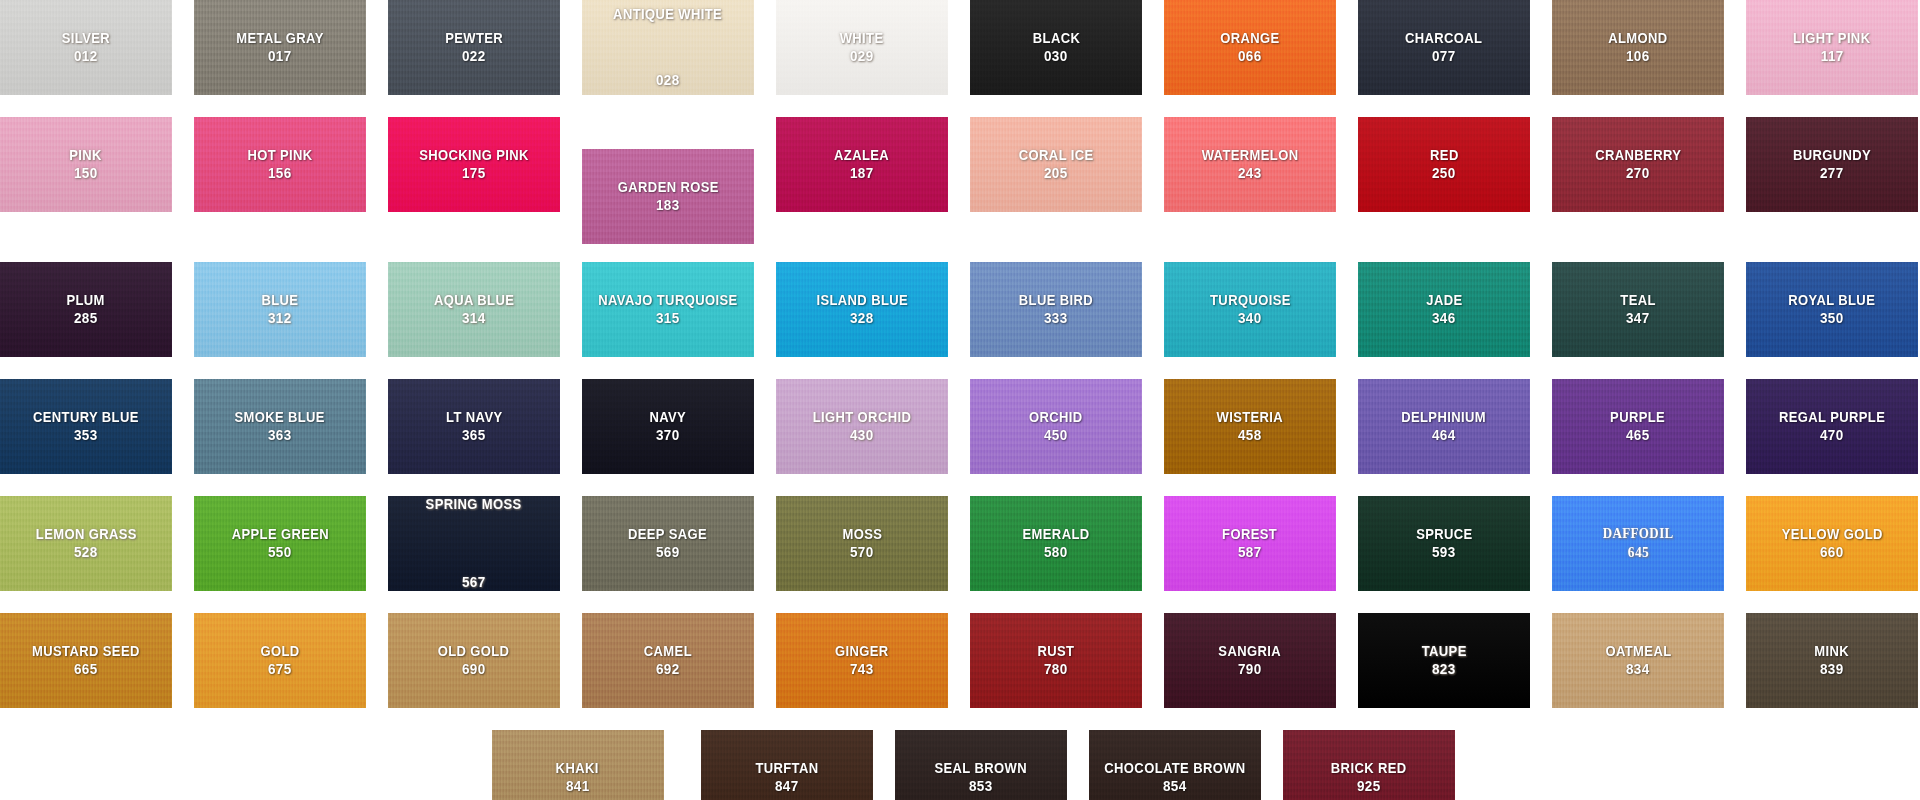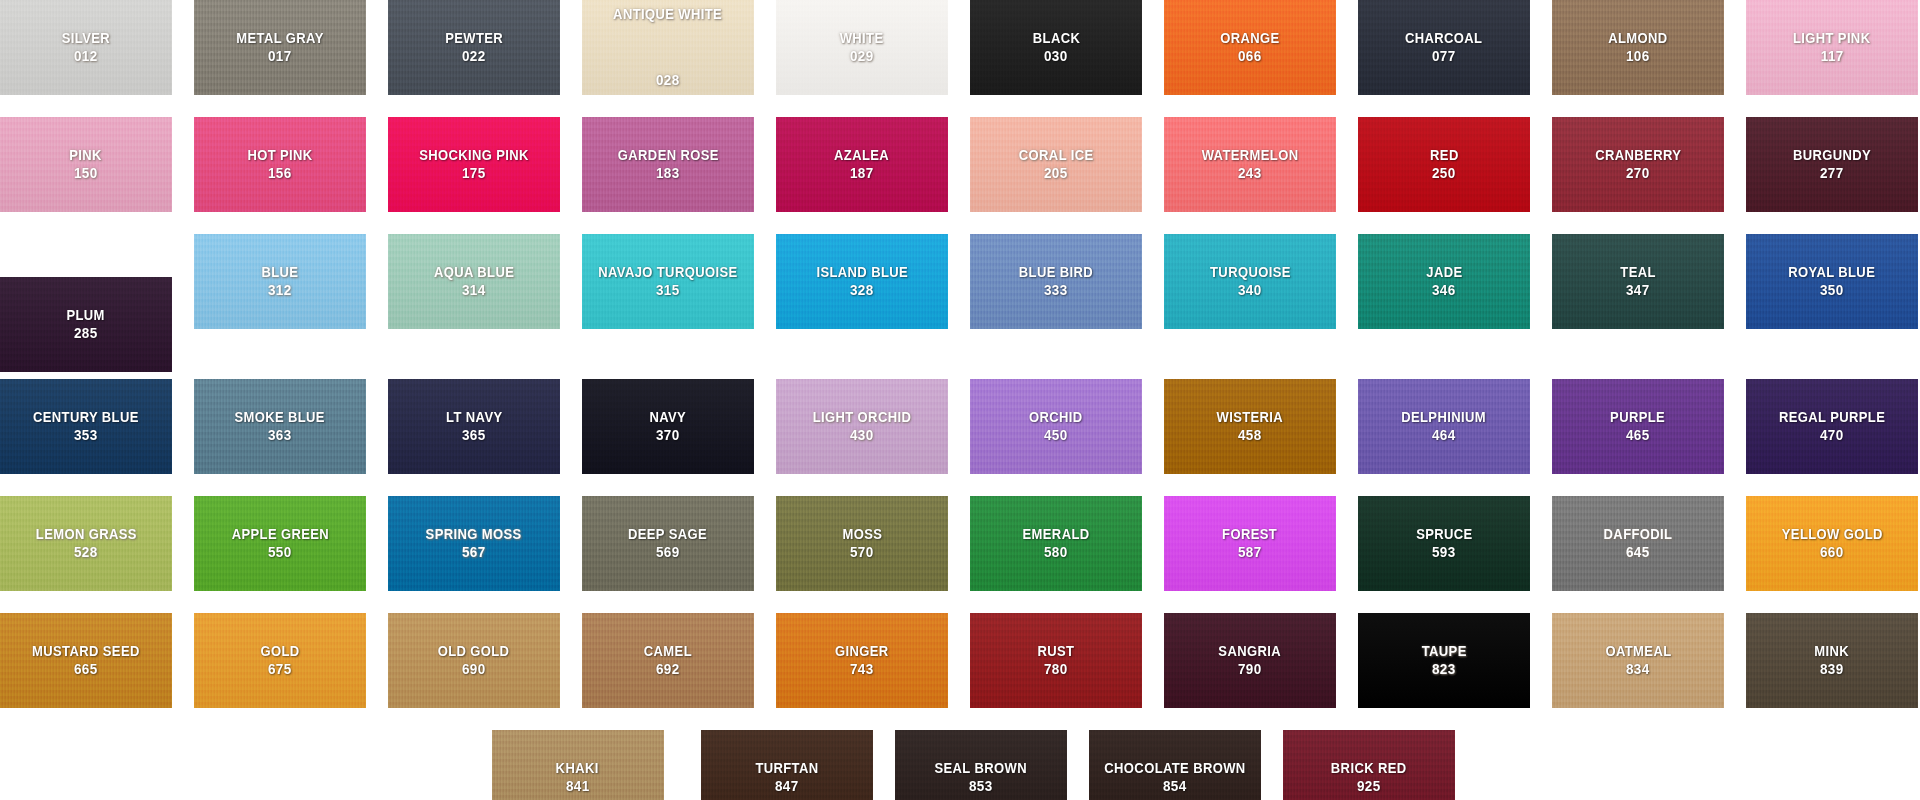--- a/index.html
+++ b/index.html
@@ -143,21 +143,21 @@
         <div class="swatch-code">150</div>
       </div>
       <div class="swatch" style="background-color: rgb(232, 73, 126);">
         <div class="swatch-label">HOT PINK</div>
         <div class="swatch-code">156</div>
       </div>
       <div class="swatch" style="background-color: rgb(240, 10, 85);">
         <div class="swatch-label">SHOCKING PINK</div>
         <div class="swatch-code">175</div>
       </div>
-      <div class="swatch" style="background-color: rgb(187, 93, 150);">
+      <div class="swatch" style="background-color: rgb(187, 93, 150); margin-top: 32px;">
         <div class="swatch-label">GARDEN ROSE</div>
         <div class="swatch-code">183</div>
       </div>
       <div class="swatch" style="background-color: rgb(185, 11, 78);">
         <div class="swatch-label">AZALEA</div>
         <div class="swatch-code">187</div>
       </div>
       <div class="swatch light" style="background-color: rgb(244, 178, 160);">
         <div class="swatch-label">CORAL ICE</div>
         <div class="swatch-code">205</div>
@@ -173,21 +173,21 @@
       <div class="swatch" style="background-color: rgb(141, 38, 52);">
         <div class="swatch-label">CRANBERRY</div>
         <div class="swatch-code">270</div>
       </div>
       <div class="swatch" style="background-color: rgb(74, 25, 38);">
         <div class="swatch-label">BURGUNDY</div>
         <div class="swatch-code">277</div>
       </div>
     </div>
     <div class="swatch-row">
-      <div class="swatch" style="background-color: rgb(43, 19, 44); margin-top: 43px;">
+      <div class="swatch" style="background-color: rgb(43, 19, 44);">
         <div class="swatch-label">PLUM</div>
         <div class="swatch-code">285</div>
       </div>
       <div class="swatch light" style="background-color: rgb(133, 198, 234);">
         <div class="swatch-label">BLUE</div>
         <div class="swatch-code">312</div>
       </div>
       <div class="swatch light" style="background-color: rgb(158, 205, 185);">
         <div class="swatch-label">AQUA BLUE</div>
         <div class="swatch-code">314</div>
@@ -265,21 +265,21 @@
     </div>
     <div class="swatch-row">
       <div class="swatch light" style="background-color: rgb(169, 187, 90);">
         <div class="swatch-label">LEMON GRASS</div>
         <div class="swatch-code">528</div>
       </div>
       <div class="swatch" style="background-color: rgb(85, 169, 40);">
         <div class="swatch-label">APPLE GREEN</div>
         <div class="swatch-code">550</div>
       </div>
-      <div class="swatch light" style="background-color: #0369a1;">
+      <div class="swatch light" style="background-color: #0f172a; justify-content: space-between;">
         <div class="swatch-label">SPRING MOSS</div>
         <div class="swatch-code">567</div>
       </div>
       <div class="swatch" style="background-color: rgb(109, 107, 90);">
         <div class="swatch-label">DEEP SAGE</div>
         <div class="swatch-code">569</div>
       </div>
       <div class="swatch" style="background-color: rgb(114, 113, 62);">
         <div class="swatch-label">MOSS</div>
         <div class="swatch-code">570</div>
@@ -289,21 +289,21 @@
         <div class="swatch-code">580</div>
       </div>
       <div class="swatch" style="background-color: #d946ef;">
         <div class="swatch-label">FOREST</div>
         <div class="swatch-code">587</div>
       </div>
       <div class="swatch" style="background-color: rgb(15, 45, 32);">
         <div class="swatch-label">SPRUCE</div>
         <div class="swatch-code">593</div>
       </div>
-      <div class="swatch light" style="background-color: #737373;">
+      <div class="swatch light" style="background-color: #3b82f6; font-family: Liberation Serif, serif;">
         <div class="swatch-label">DAFFODIL</div>
         <div class="swatch-code">645</div>
       </div>
       <div class="swatch" style="background-color: rgb(246, 160, 32);">
         <div class="swatch-label">YELLOW GOLD</div>
         <div class="swatch-code">660</div>
       </div>
     </div>
     <div class="swatch-row">
       <div class="swatch" style="background-color: rgb(197, 129, 31);">

